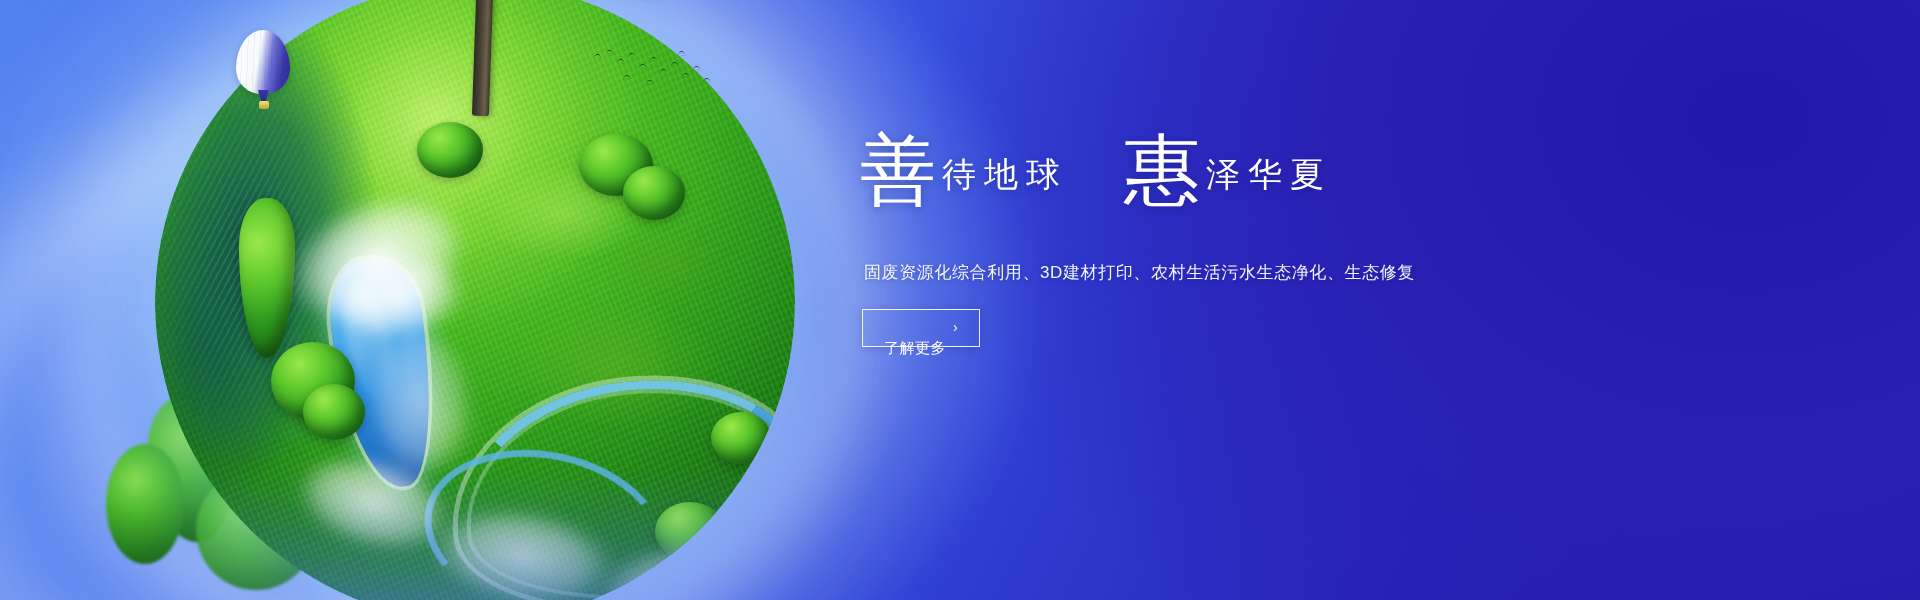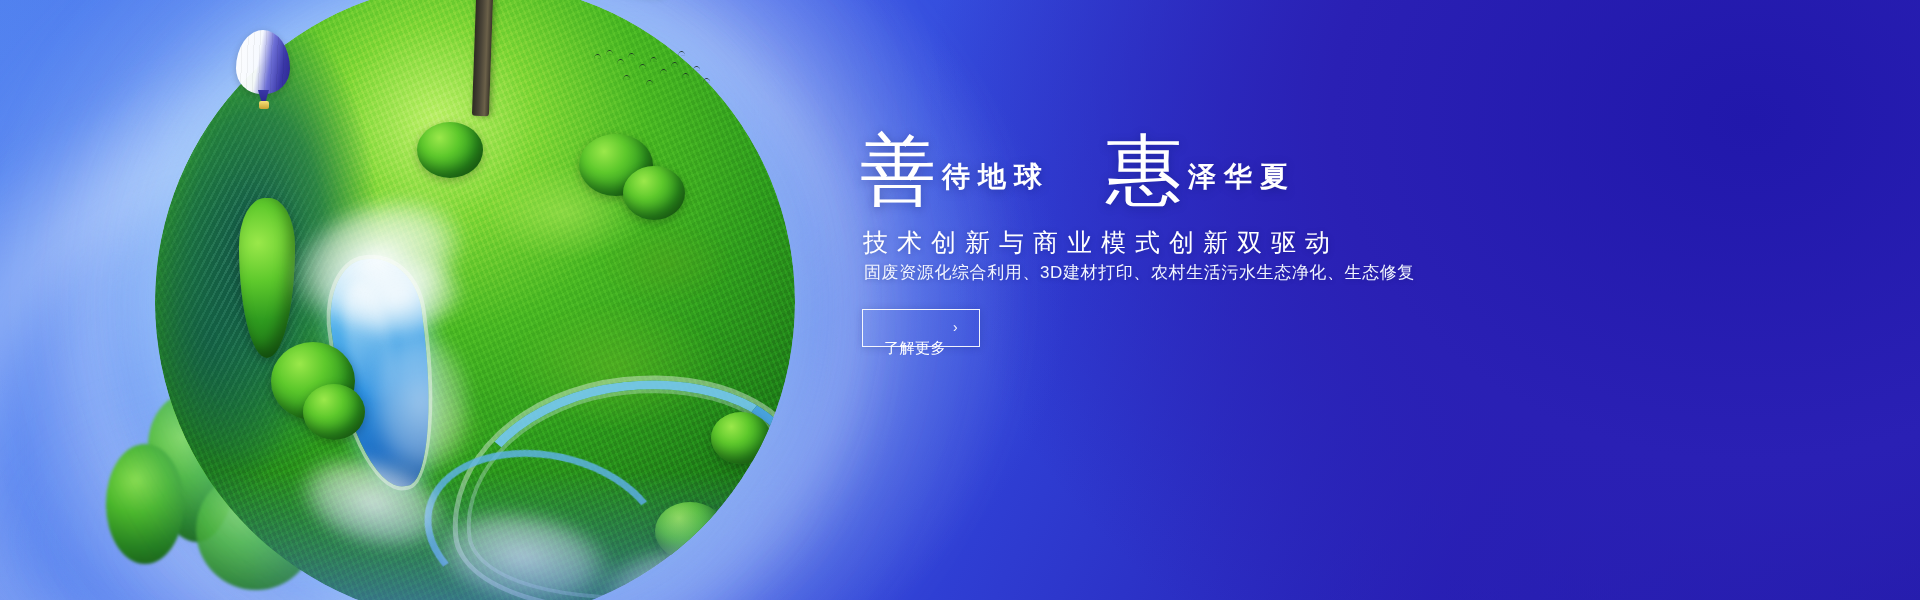--- a/index.html
+++ b/index.html
@@ -165,21 +165,21 @@
   #globe-fade{position:absolute;left:0;bottom:0;width:640px;height:150px;
     background:linear-gradient(180deg, rgba(90,140,240,0) 0%, rgba(85,130,238,.30) 55%, rgba(80,125,236,.62) 100%);}
 
   
   #content{position:absolute;left:860px;top:0;width:1000px;height:600px;}
 
   #headline{position:absolute;left:0;top:132px;white-space:nowrap;
     color:#ffffff;font-family:"Liberation Serif","DejaVu Serif",serif;
     text-shadow:0 2px 10px rgba(10,20,90,.35);}
   .hl-big{font-size:76px;line-height:1;font-weight:400;vertical-align:-10px;}
-  .hl-small{font-size:28px;line-height:1;letter-spacing:8px;font-weight:700;padding-left:6px;}
+  .hl-small{font-size:34px;line-height:1;letter-spacing:8px;font-weight:400;padding-left:6px;}
   .hl-gap{display:inline-block;width:56px;}
 
   #subtitle{position:absolute;left:3px;top:226px;white-space:nowrap;
     color:#ffffff;font-size:25px;letter-spacing:9px;font-weight:400;
     text-shadow:0 1px 6px rgba(10,20,90,.30);}
 
   #desc{position:absolute;left:4px;top:261px;white-space:nowrap;
     color:#f2f5ff;font-size:17px;letter-spacing:.6px;font-weight:400;
     text-shadow:0 1px 5px rgba(10,20,90,.30);}
 
@@ -270,21 +270,20 @@
     <span class="bird" style="left:33px;top:27px"></span>
     <span class="bird" style="left:88px;top:3px"></span>
   </div>
 
   <div id="content">
 
     <div id="headline">
       <span class="hl-big">善</span><span class="hl-small">待地球</span><span class="hl-gap"></span><span class="hl-big">惠</span><span class="hl-small">泽华夏</span>
     </div>
 
-    <div id="subtitle">技术创新与商业模式创新双驱动</div>
 
     <div id="desc">固废资源化综合利用、3D建材打印、农村生活污水生态净化、生态修复</div>
 
     <div id="cta">
       <span id="cta-label">了解更多</span>
       <span id="cta-chevron">›</span>
     </div>
 
   </div>
 </div>

